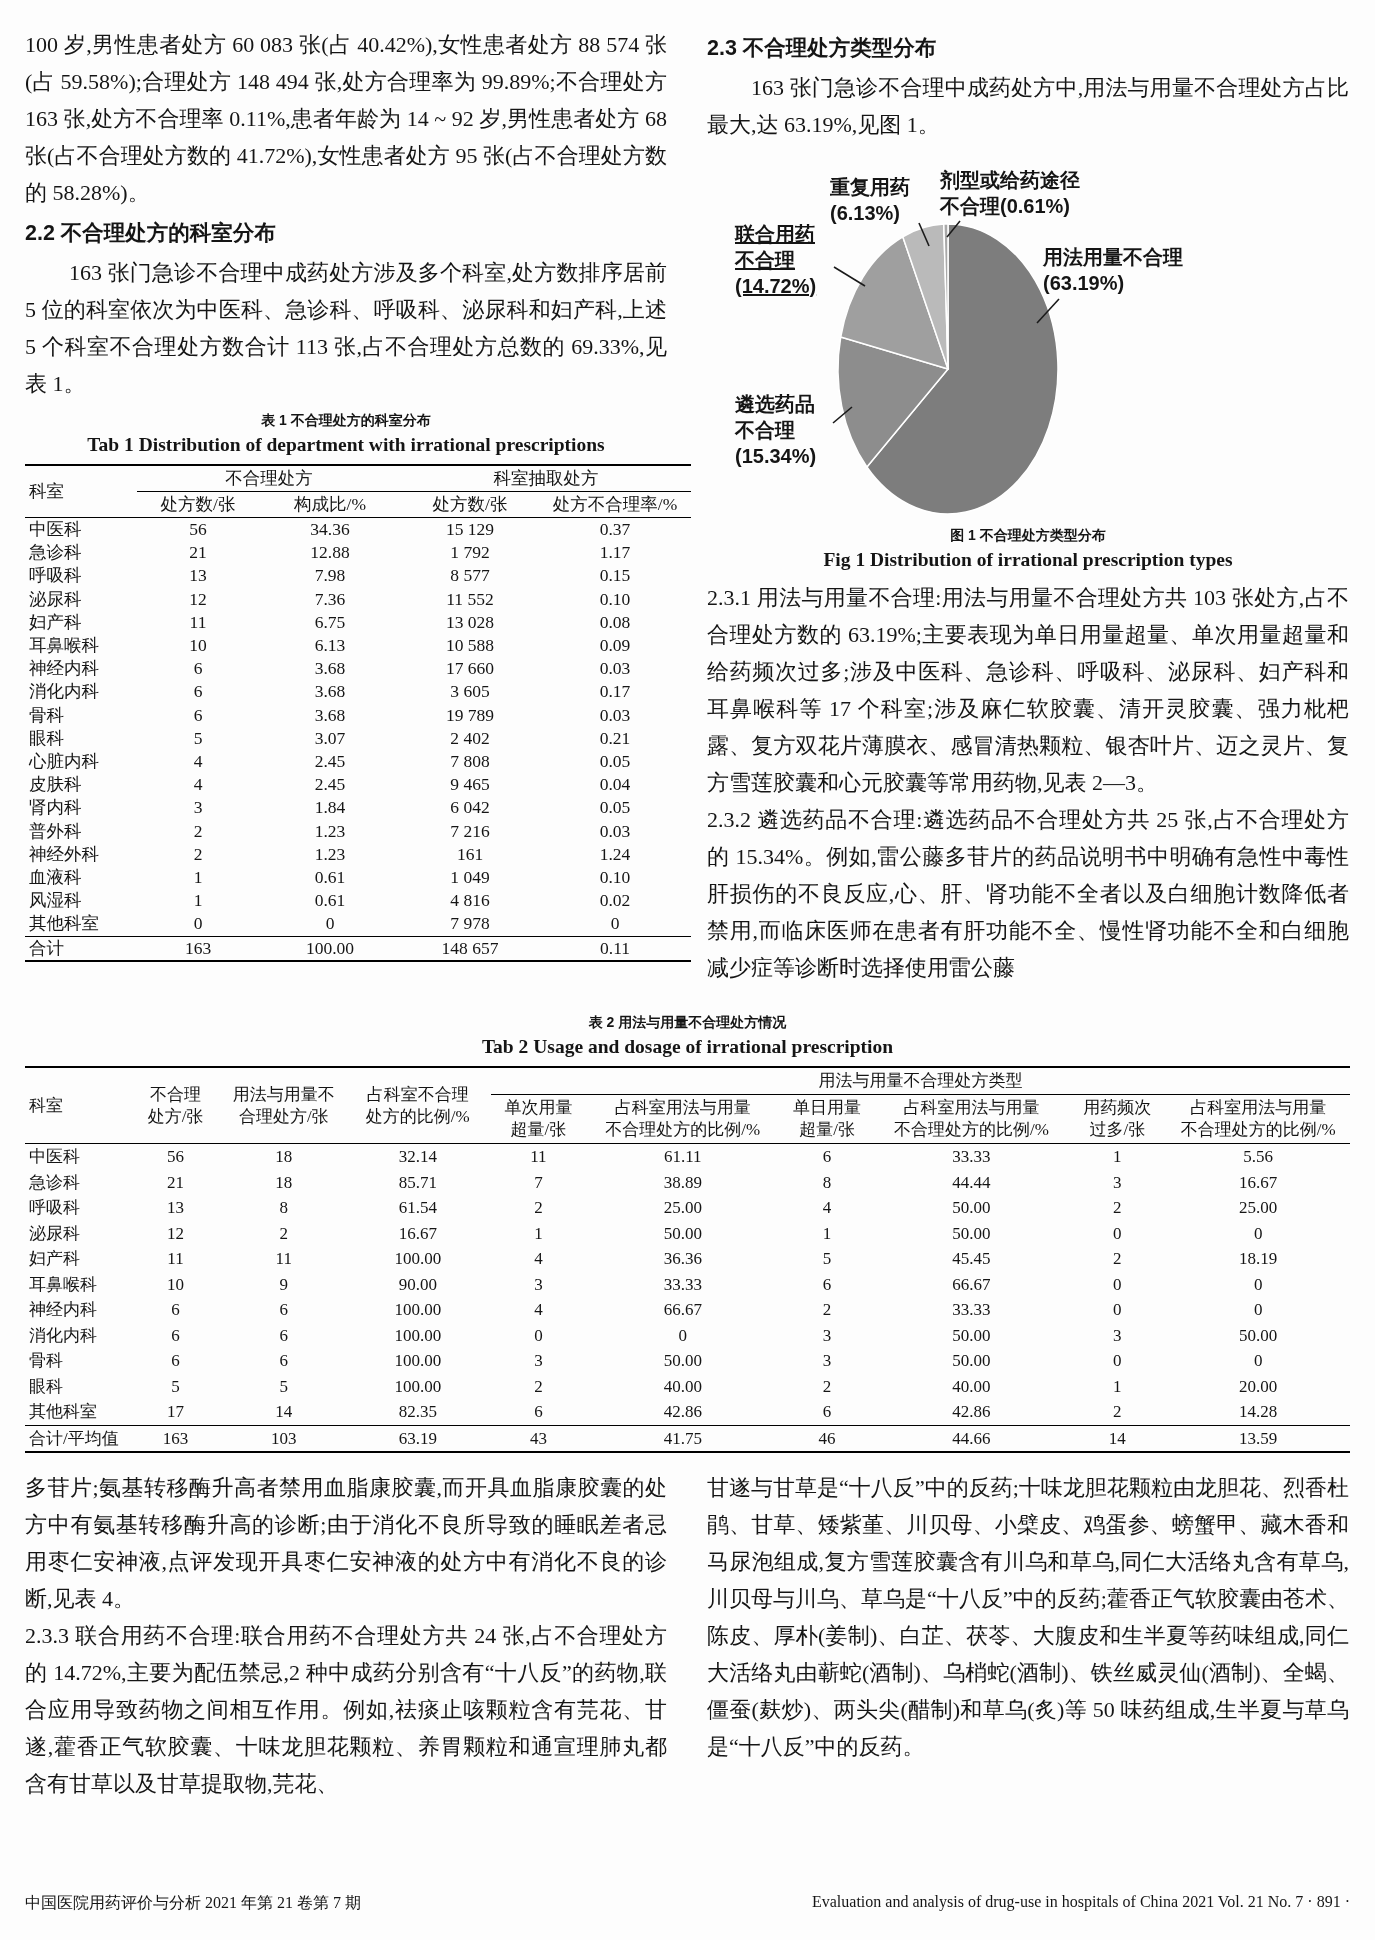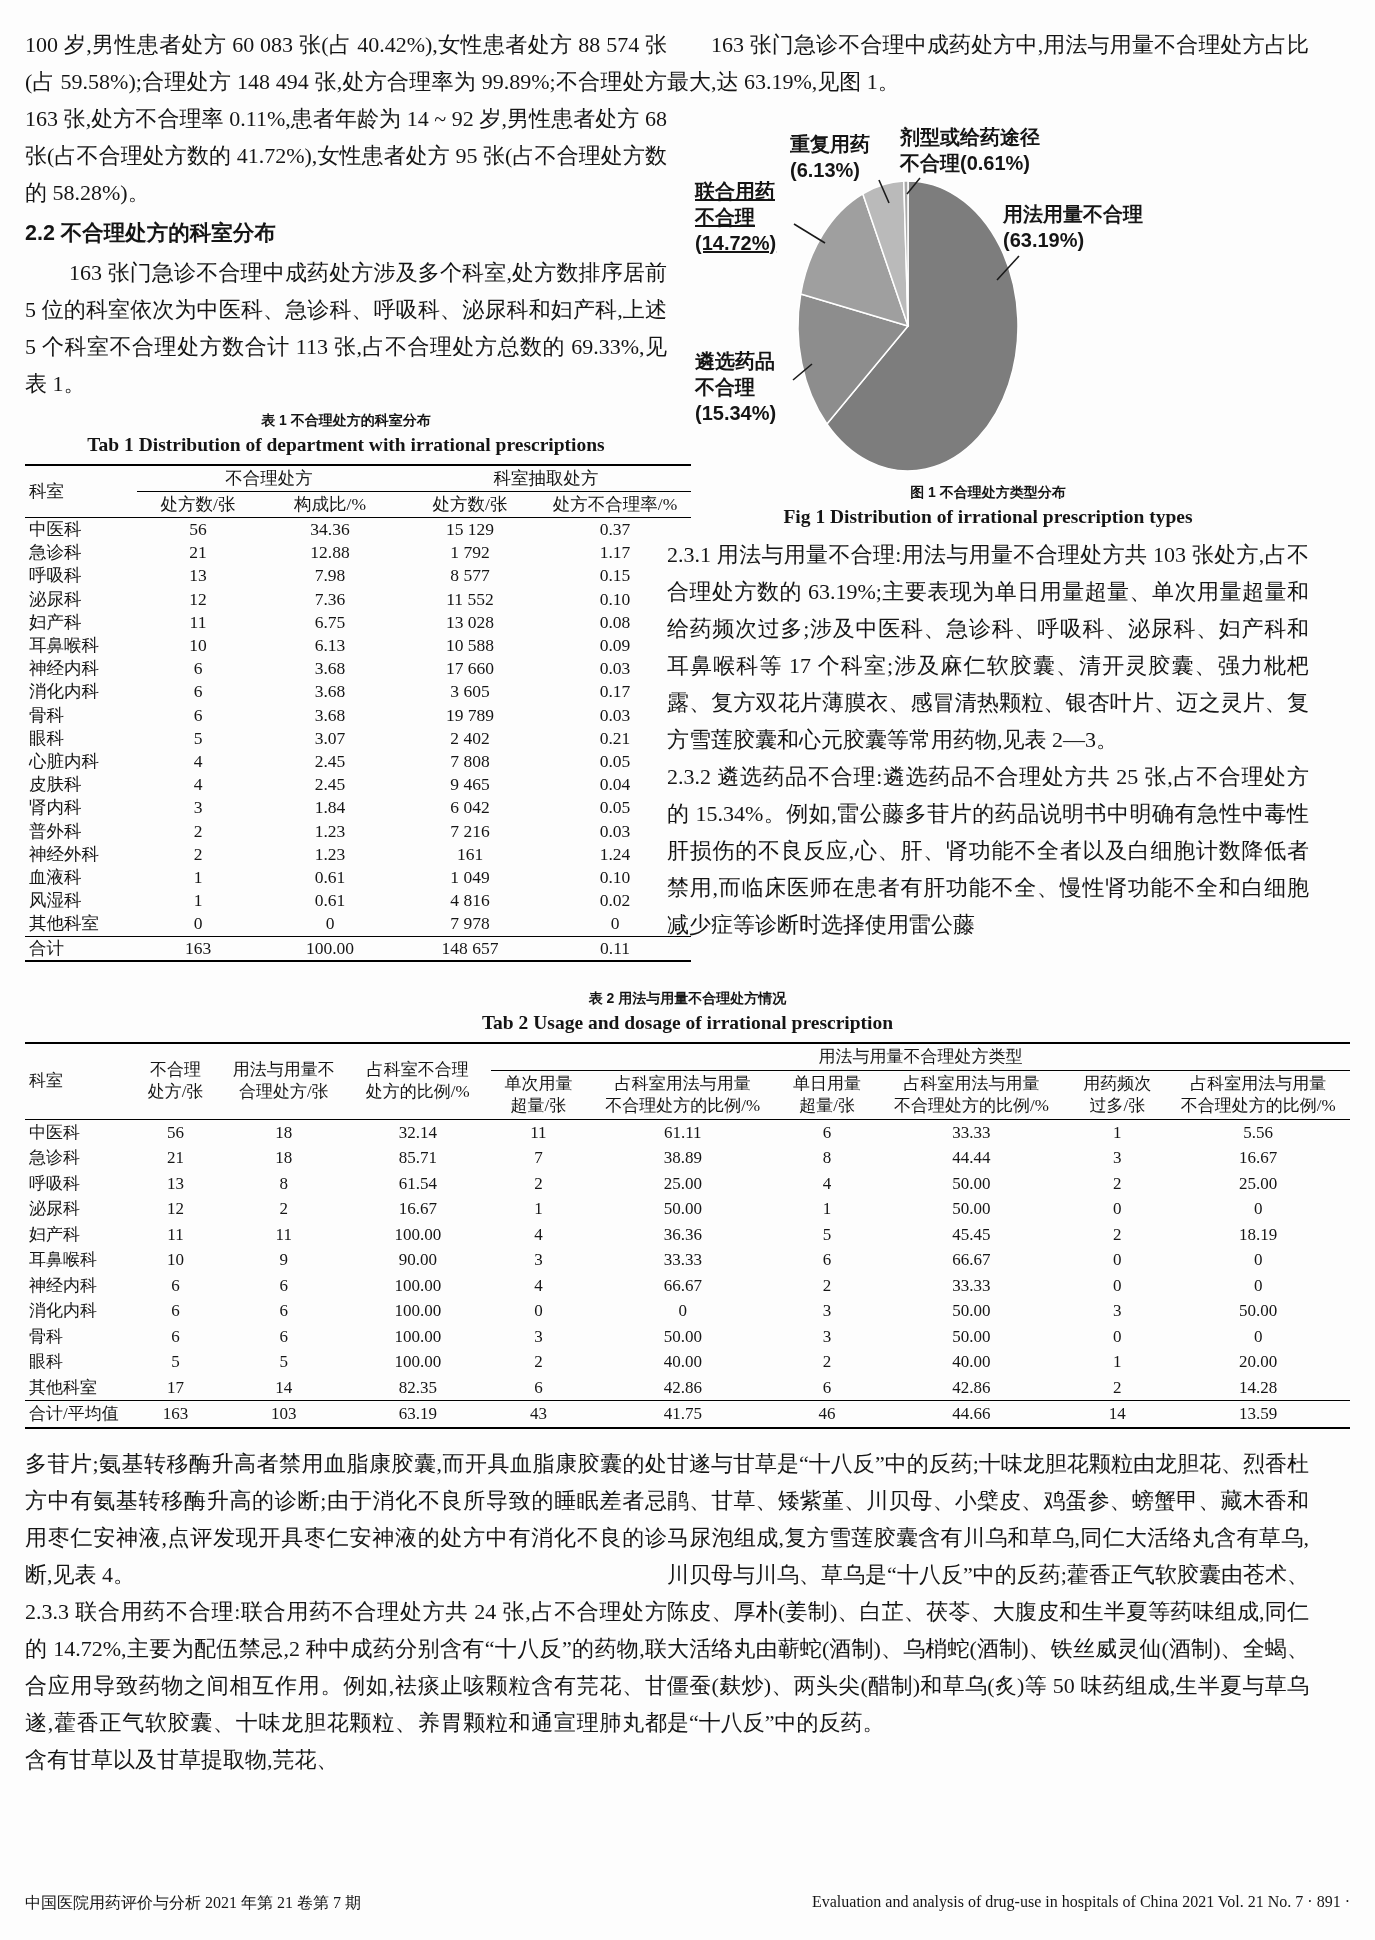--- a/index.html
+++ b/index.html
@@ -1,21 +1,21 @@
 <!DOCTYPE html>
 <html><head>
 <meta charset="utf-8">
 <style>
   html,body{margin:0;padding:0;background:#e8e8e8;}
   .page{
     width:1375px;height:1940px;background:#fdfdfd;margin:0 auto;position:relative;
     box-sizing:border-box;padding:26px 25px 0 25px;
     font-family:"Liberation Serif","DejaVu Serif",serif;color:#151515;
   }
-  .columns{display:flex;}
+  .columns{display:flex;gap:40px;}
   .col{width:642px;}
   p.body{font-size:22px;line-height:37px;text-align:justify;margin:0;}
   p.indent{text-indent:2em;}
   h3.sec{
     font-family:"Liberation Sans","DejaVu Sans",sans-serif;font-weight:bold;
     font-size:21.5px;margin:5px 0 4px 0;line-height:34px;
   }
   .cap-zh{
     font-family:"Liberation Sans","DejaVu Sans",sans-serif;font-weight:bold;
     font-size:14px;text-align:center;margin:10px 0 4px 0;
@@ -229,20 +229,21 @@
               <td>163</td>
               <td>100.00</td>
               <td>148 657</td>
               <td>0.11</td>
             </tr>
         </tfoot>
       </table>
     </div>
 
     <div class="col">
+      <h3 class="sec">2.3  不合理处方类型分布</h3>
       <p class="body indent">163 张门急诊不合理中成药处方中,用法与用量不合理处方占比最大,达 63.19%,见图 1。</p>
 
       <div class="fig-chart">
         <svg width="642" height="368" viewBox="0 0 642 368">
           <g id="pie-slices">
               <path d="M 241 220 L 241.00 75.00 A 110 145 0 1 1 159.89 317.95 Z" fill="#7d7d7d" stroke="#ffffff" stroke-width="1.5"></path>
               <path d="M 241 220 L 159.89 317.95 A 110 145 0 0 1 133.71 188.03 Z" fill="#8d8d8d" stroke="#ffffff" stroke-width="1.5"></path>
               <path d="M 241 220 L 133.71 188.03 A 110 145 0 0 1 195.79 87.81 Z" fill="#9f9f9f" stroke="#ffffff" stroke-width="1.5"></path>
               <path d="M 241 220 L 195.79 87.81 A 110 145 0 0 1 236.78 75.11 Z" fill="#bababa" stroke="#ffffff" stroke-width="1.5"></path>
               <path d="M 241 220 L 236.78 75.11 A 110 145 0 0 1 241.00 75.00 Z" fill="#a8a8a8" stroke="#ffffff" stroke-width="1.5"></path>

